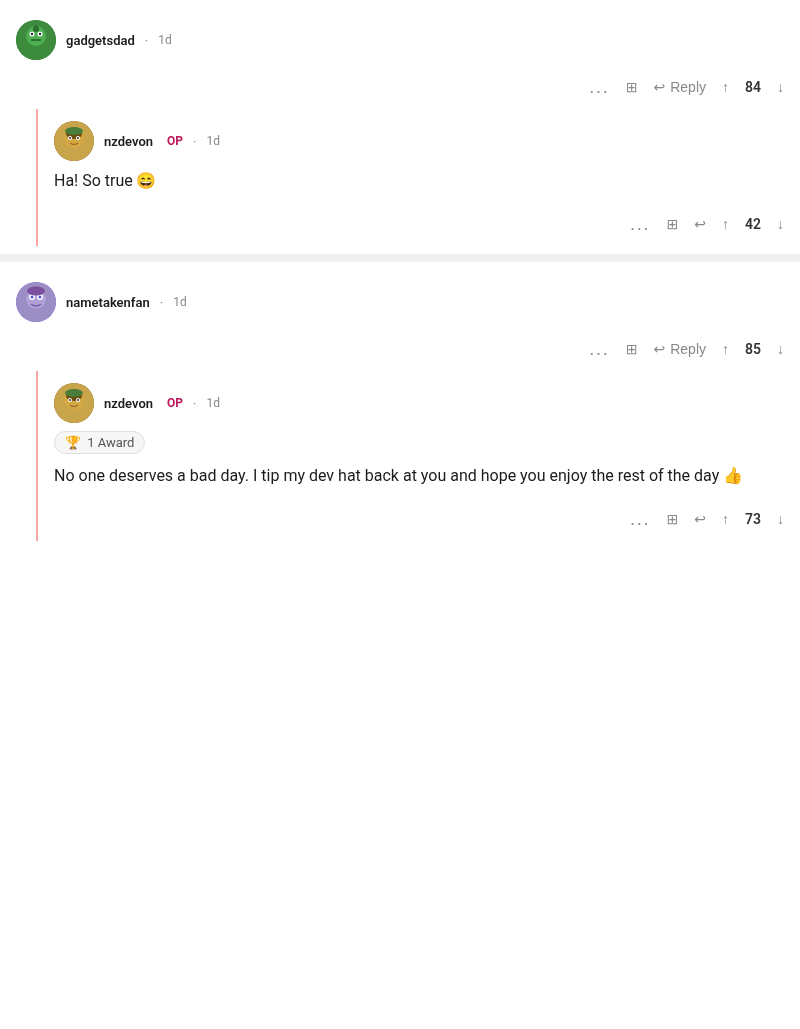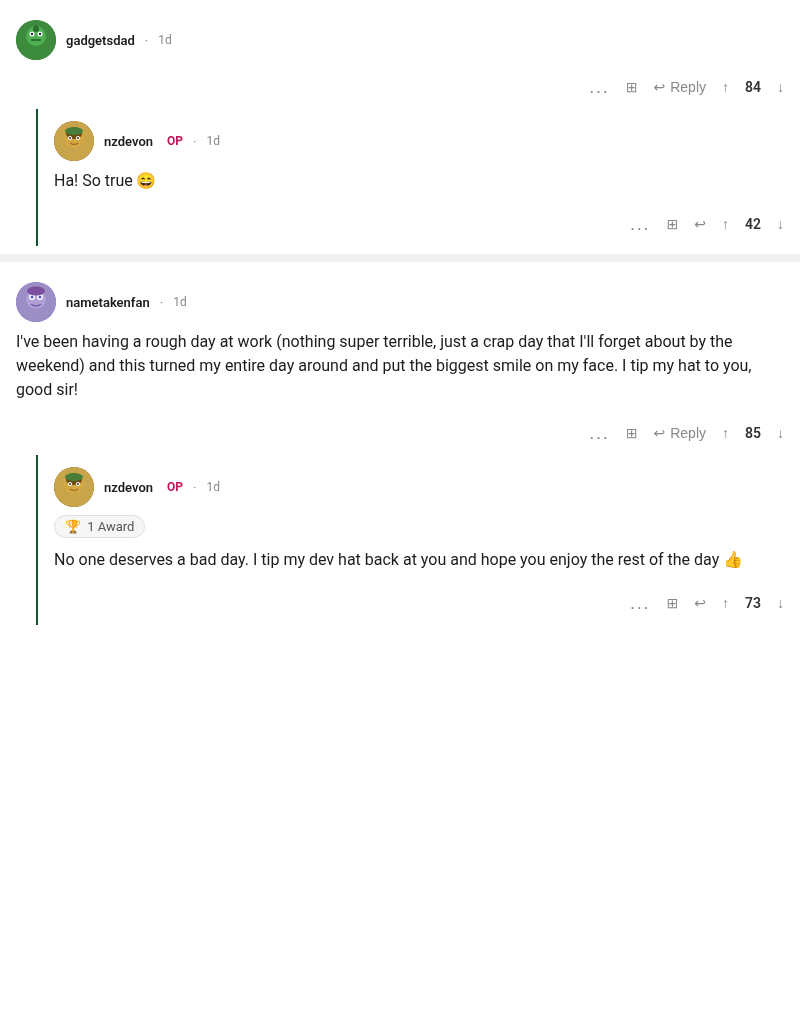--- a/index.html
+++ b/index.html
@@ -115,21 +115,21 @@
       padding: 0;
     }
 
     .vote-count {
       font-size: 14px;
       font-weight: 600;
       color: #333;
     }
 
     .reply-indent {
-      border-left: 2px solid #14532d;
+      border-left: 2px solid #fca5a5;
       margin-left: 20px;
       padding-left: 16px;
       margin-top: 0;
       margin-bottom: 8px;
     }
 
     .dots-btn {
       font-size: 18px;
       color: #888;
       cursor: pointer;
@@ -254,21 +254,20 @@
             <circle cx="16" cy="15" r="1.5" fill="#5555cc"></circle>
             <circle cx="24" cy="15" r="1.5" fill="#5555cc"></circle>
             <path d="M15 22 Q20 26 25 22" stroke="#7760aa" stroke-width="1.5" fill="none"></path>
             <ellipse cx="20" cy="9" rx="9" ry="4.5" fill="#7b4f9e"></ellipse>
           </svg>
         </div>
         <span class="username">nametakenfan</span>
         <span class="dot-sep">·</span>
         <span class="time-ago">1d</span>
       </div>
-      <div class="comment-body">I've been having a rough day at work (nothing super terrible, just a crap day that I'll forget about by the weekend) and this turned my entire day around and put the biggest smile on my face. I tip my hat to you, good sir!</div>
       <div class="comment-actions">
         <span class="dots-btn">...</span>
         <button class="action-btn">
           <span>⊞</span>
         </button>
         <button class="action-btn">
           <span>↩</span>
           <span>Reply</span>
         </button>
         <button class="action-btn">

